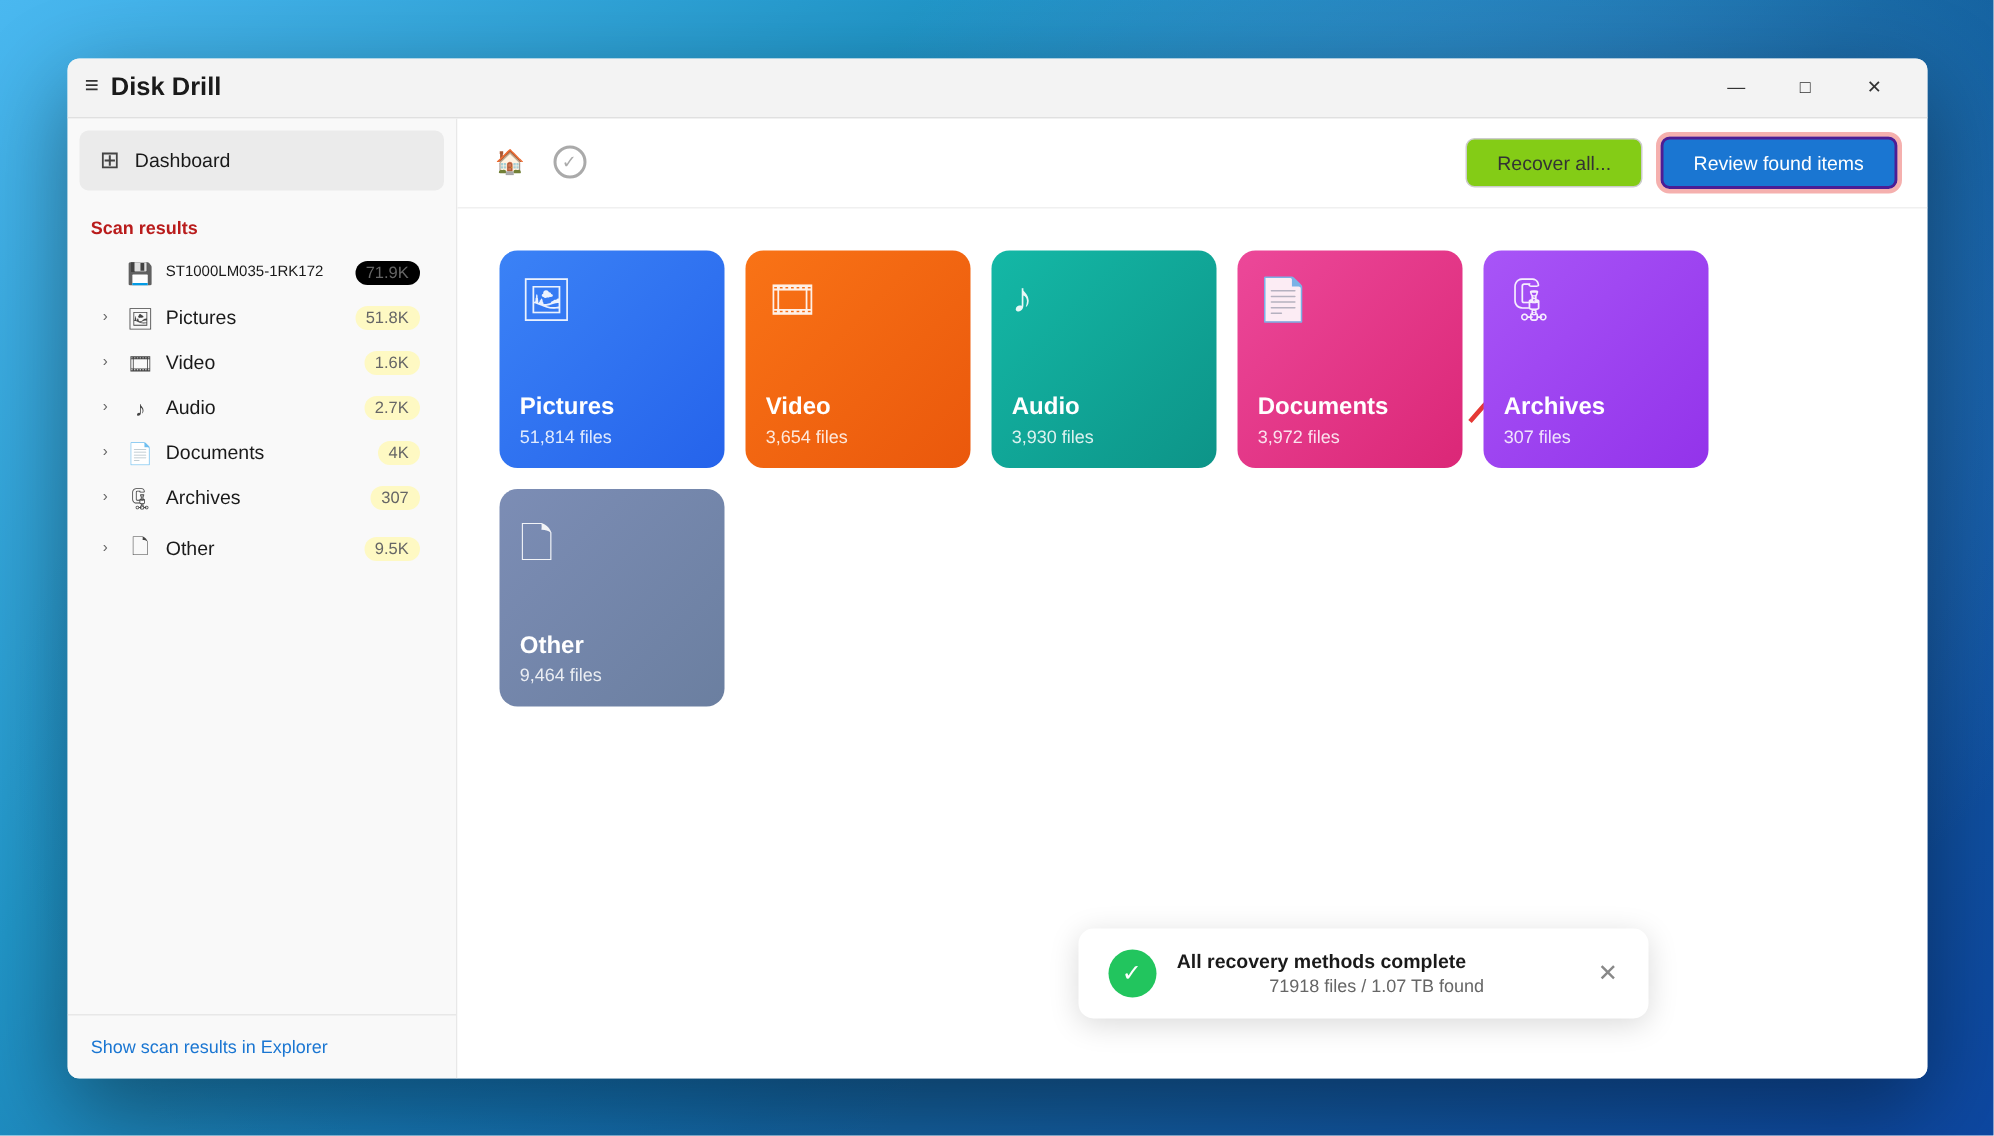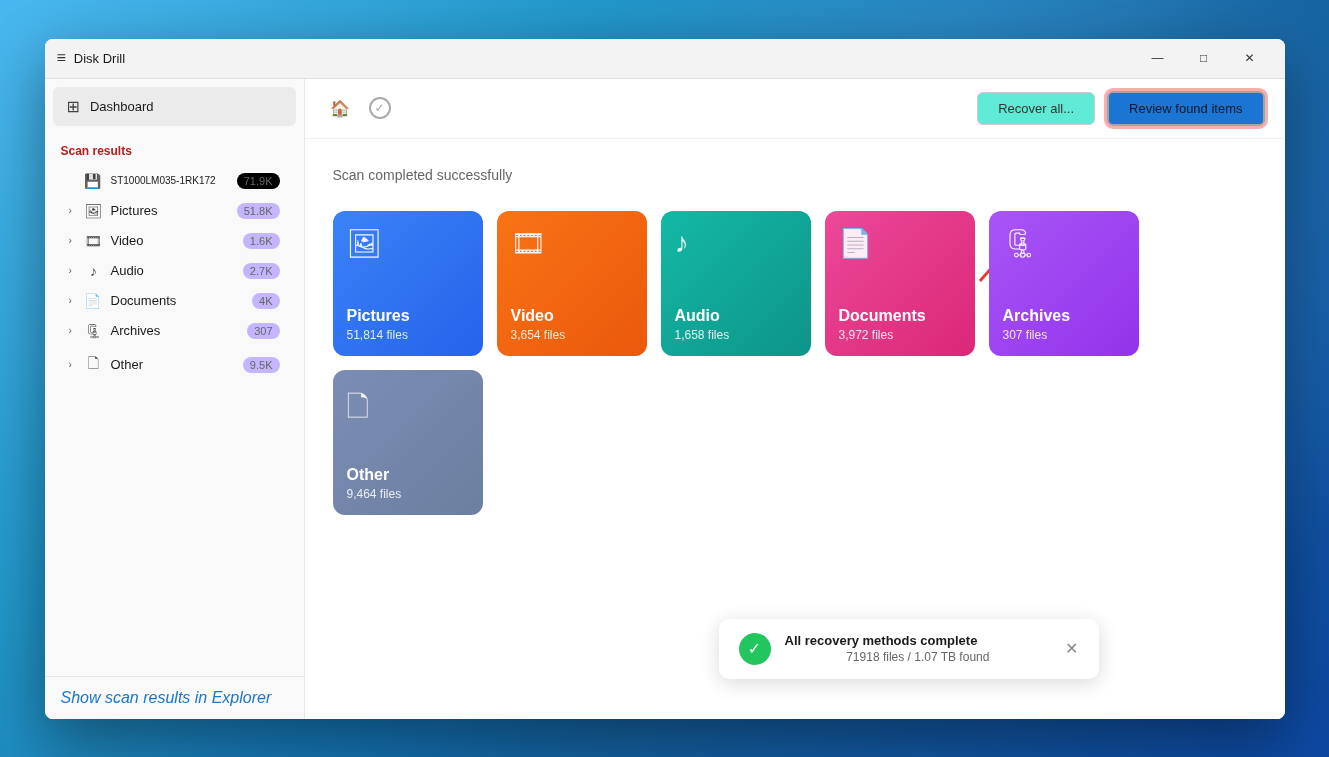--- a/index.html
+++ b/index.html
@@ -67,22 +67,22 @@
       display: flex;
       align-items: center;
       gap: 8px;
     }
     .hamburger-icon {
       font-size: 16px;
       cursor: pointer;
       color: #333;
     }
     .app-title {
-      font-weight: 400;
-      font-size: 13px;
+      font-weight: 700;
+      font-size: 17px;
       color: #1a1a1a;
     }
     .title-bar-controls {
       margin-left: auto;
       display: flex;
       align-items: center;
       gap: 0;
     }
     .title-btn {
       width: 46px;
@@ -164,21 +164,21 @@
       text-align: center;
     }
     .sidebar-item-label {
       font-size: 13px;
       color: #1a1a1a;
       flex: 1;
     }
     .sidebar-item-count {
       font-size: 11px;
       color: #666;
-      background: #c4b5fd;
+      background: #fef9c3;
       padding: 2px 7px;
       border-radius: 10px;
     }
 
     .disk-item {
       display: flex;
       align-items: center;
       padding: 7px 8px;
       cursor: pointer;
     }
@@ -201,26 +201,25 @@
       padding: 2px 7px;
       border-radius: 10px;
     }
 
     .sidebar-footer {
       margin-top: auto;
       padding: 12px 16px;
       border-top: 1px solid #e8e8e8;
     }
     .show-explorer-btn {
-      font-size: 16px;
+      font-size: 12px;
       color: #1a76d2;
       cursor: pointer;
       text-align: center;
       width: 100%;
-      font-style: italic;
     }
 
     
     .content {
       flex: 1;
       display: flex;
       flex-direction: column;
       background: #fff;
     }
 
@@ -252,31 +251,31 @@
       display: flex;
       align-items: center;
       justify-content: center;
       color: #aaa;
       font-size: 12px;
     }
     .top-bar-spacer { flex: 1; }
     .recover-all-btn {
       padding: 8px 20px;
       border: 1px solid #ccc;
-      background: #5eead4;
+      background: #84cc16;
       border-radius: 6px;
       cursor: pointer;
       font-size: 13px;
       color: #333;
     }
     .review-found-btn {
       padding: 8px 20px;
       background: #1a76d2;
-      color: #0f172a;
-      border: 2px solid #a3a3a3;
+      color: #ffffff;
+      border: 2px solid #4c1d95;
       border-radius: 6px;
       cursor: pointer;
       font-size: 13px;
       font-weight: 500;
       outline: 3px solid rgba(229,57,53,0.4);
     }
 
     
     .content-body {
       padding: 28px 28px 20px 28px;
@@ -488,37 +487,36 @@
 
         <svg class="red-arrow" width="120" height="80" viewBox="0 0 120 80">
           <defs>
             <marker id="arrowhead" markerWidth="8" markerHeight="6" refX="8" refY="3" orient="auto">
               <polygon points="0 0, 8 3, 0 6" fill="#e53935"></polygon>
             </marker>
           </defs>
           <path d="M10 70 Q60 10 110 10" stroke="#e53935" stroke-width="3" fill="none" marker-end="url(#arrowhead)"></path>
         </svg>
 
-        <p class="scan-complete-text">Scan completed successfully</p>
 
         <div class="category-grid">
           <div class="category-card card-pictures">
             <span class="card-icon">🖼</span>
             <span class="card-name">Pictures</span>
             <span class="card-count">51,814 files</span>
           </div>
           <div class="category-card card-video">
             <span class="card-icon">🎞</span>
             <span class="card-name">Video</span>
             <span class="card-count">3,654 files</span>
           </div>
           <div class="category-card card-audio">
             <span class="card-icon">♪</span>
             <span class="card-name">Audio</span>
-            <span class="card-count">1,658 files</span>
+            <span class="card-count">3,930 files</span>
           </div>
           <div class="category-card card-documents">
             <span class="card-icon">📄</span>
             <span class="card-name">Documents</span>
             <span class="card-count">3,972 files</span>
           </div>
           <div class="category-card card-archives">
             <span class="card-icon">🗜</span>
             <span class="card-name">Archives</span>
             <span class="card-count">307 files</span>

